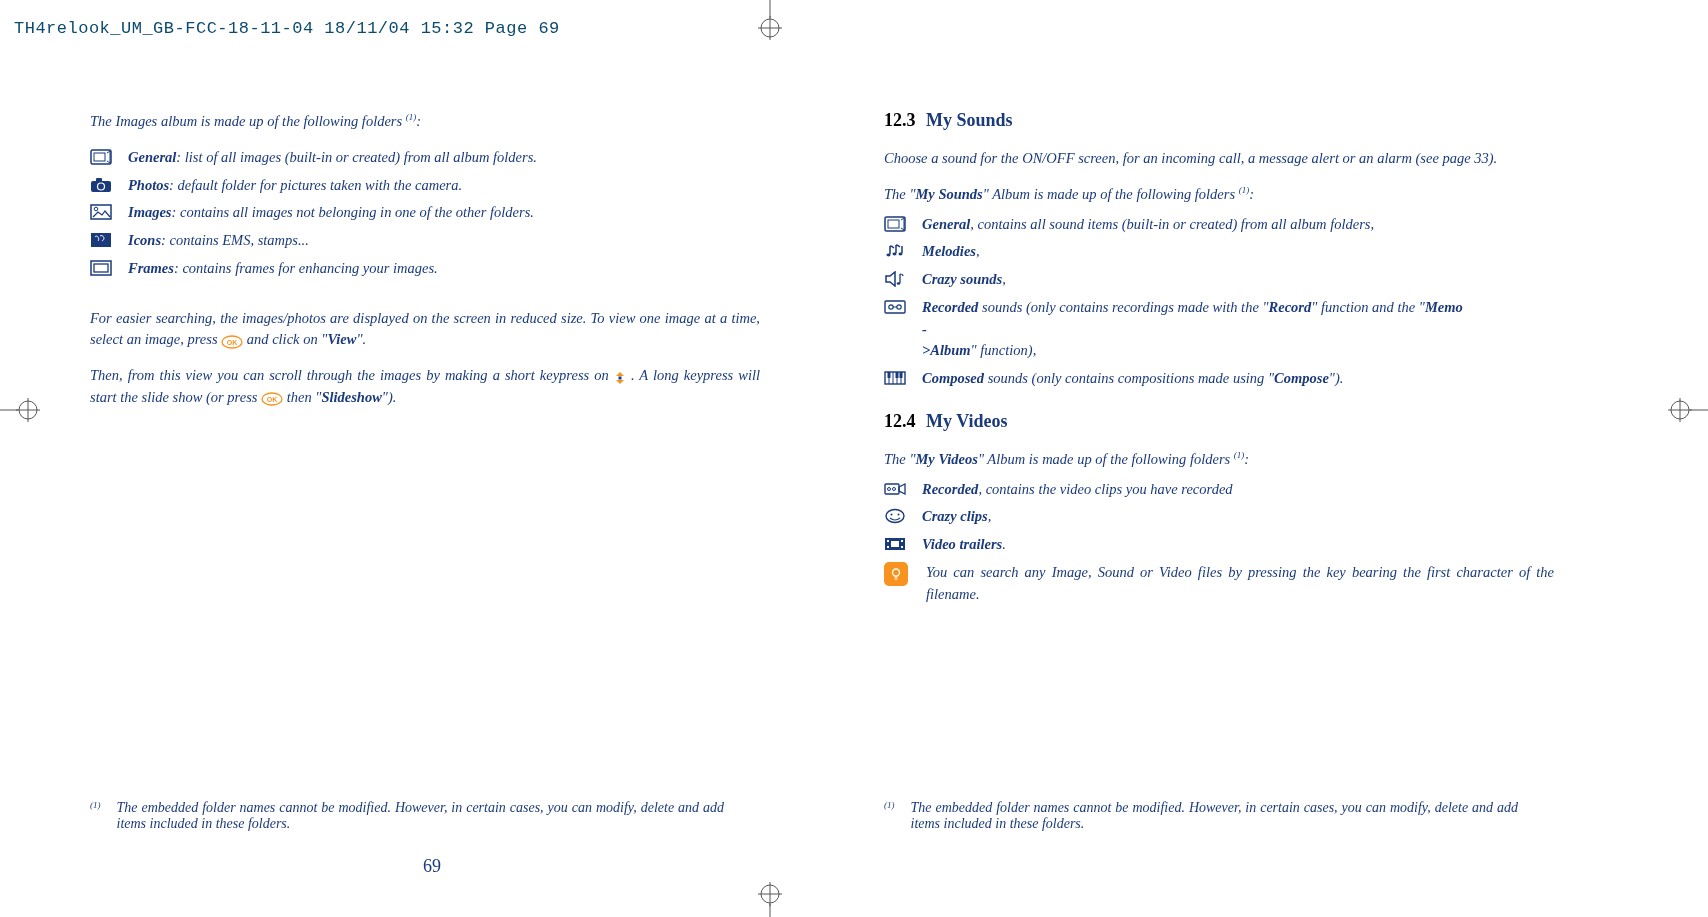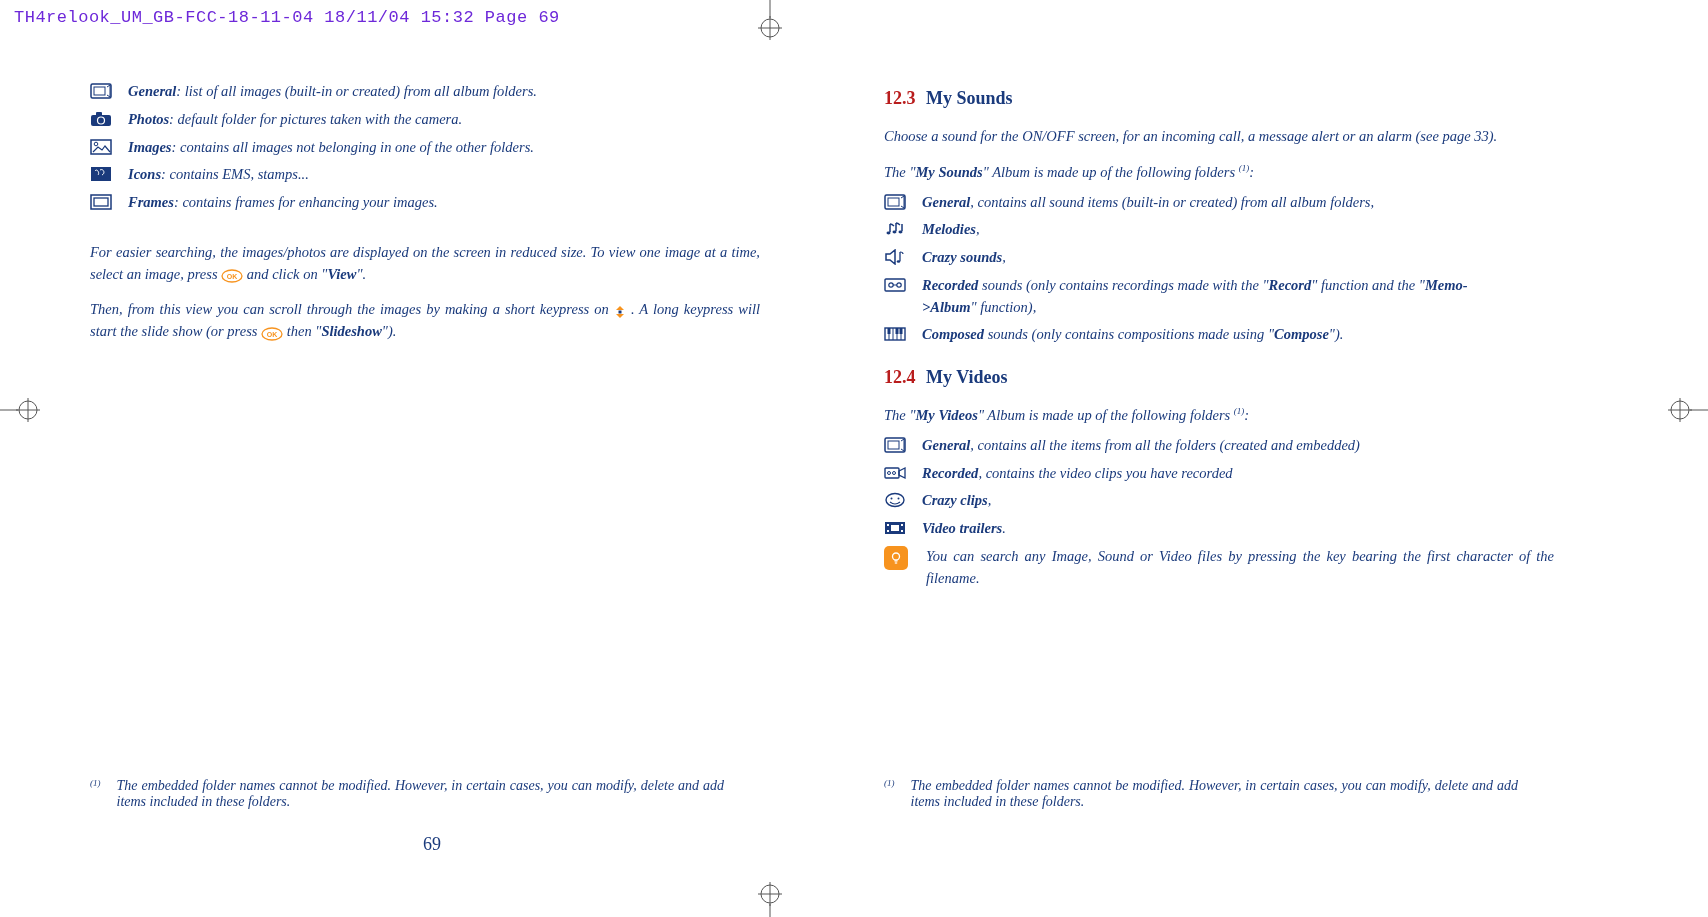--- a/index.html
+++ b/index.html
@@ -11,22 +11,22 @@
     height: 917px;
     position: relative;
     overflow: hidden;
     font-style: italic;
     color: #1a3a7c;
   }
   .header-bar {
     font-family: 'Courier New', monospace;
     font-style: normal;
     font-size: 17px;
-    color: #6d28d9;
-    padding: 8px 14px;
+    color: #0c4a6e;
+    padding: 19px 14px;
     letter-spacing: 0.5px;
   }
   .crop-mark-top {
     position: absolute;
     left: 740px;
     top: 0;
     width: 60px;
     height: 40px;
     text-align: center;
   }
@@ -98,21 +98,21 @@
     display: inline-block;
     vertical-align: middle;
     width: 12px;
     height: 14px;
   }
   .section-head {
     margin: 10px 0 12px 0;
     font-size: 18px;
   }
   .section-num {
-    color: #b91c1c;
+    color: #000000;
     font-weight: bold;
     font-style: normal;
     margin-right: 6px;
   }
   .section-title {
     color: #1a3a7c;
     font-weight: bold;
     font-style: normal;
   }
   .tip-row {
@@ -190,20 +190,23 @@
       <circle cx="12" cy="30" r="9"></circle>
       <line x1="12" y1="18" x2="12" y2="42"></line>
       <line x1="0" y1="30" x2="24" y2="30"></line>
     </svg>
 </div>
 
 <div class="pages">
 
   <div class="page-container">
     <div class="page page-left">
+      <div class="para">
+        <span>The Images album is made up of the following folders </span><span class="sup">(1)</span><span>:</span>
+      </div>
 
       <div class="folder-row">
         <span class="folder-icon"><svg viewBox="0 0 22 16">
               <rect x="1" y="1" width="20" height="14" rx="1.5" fill="none" stroke="#1a3a7c" stroke-width="1.5"></rect>
               <rect x="4" y="4" width="11" height="8" fill="none" stroke="#1a3a7c" stroke-width="1"></rect>
               <path d="M17 4 l3 -2 v12 l-3 -2" fill="none" stroke="#1a3a7c" stroke-width="1"></path>
             </svg></span>
         <span class="folder-text"><span class="bold">General</span><span>: list of all images (built-in or created) from all album folders.</span></span>
       </div>
       <div class="folder-row">
@@ -307,21 +310,21 @@
         <span class="folder-text"><span class="bold">Crazy sounds</span><span>,</span></span>
       </div>
       <div class="folder-row">
         <span class="folder-icon"><svg viewBox="0 0 22 16">
               <rect x="1" y="2" width="20" height="12" rx="1" fill="none" stroke="#1a3a7c" stroke-width="1.4"></rect>
               <circle cx="7" cy="8" r="2.2" fill="none" stroke="#1a3a7c" stroke-width="1.2"></circle>
               <circle cx="15" cy="8" r="2.2" fill="none" stroke="#1a3a7c" stroke-width="1.2"></circle>
               <line x1="9" y1="8" x2="13" y2="8" stroke="#1a3a7c" stroke-width="1"></line>
             </svg></span>
         <span class="folder-text recorded-text" style="text-align:justify;">
-          <span style="display:flex; ">
+          <span style="display:flex; flex-direction:column;">
             <span>
               <span class="bold">Recorded</span><span> sounds (only contains recordings made with the "</span><span class="bold">Record</span><span>" function and the "</span><span class="bold">Memo</span>
             </span>
             <span class="bold">-</span>
           </span>
           <span class="bold">&gt;Album</span><span>" function),</span>
         </span>
       </div>
       <div class="folder-row">
         <span class="folder-icon"><svg viewBox="0 0 22 16">
@@ -338,28 +341,20 @@
       </div>
 
       <div class="section-head" style="margin-top:18px;">
         <span class="section-num">12.4</span>
         <span class="section-title">My Videos</span>
       </div>
       <div class="para" style="margin-bottom:8px;">
         <span>The "</span><span class="bold">My Videos</span><span>" Album is made up of the following folders </span><span class="sup">(1)</span><span>:</span>
       </div>
 
-      <div class="folder-row">
-        <span class="folder-icon"><svg viewBox="0 0 22 16">
-              <rect x="1" y="1" width="20" height="14" rx="1.5" fill="none" stroke="#1a3a7c" stroke-width="1.5"></rect>
-              <rect x="4" y="4" width="11" height="8" fill="none" stroke="#1a3a7c" stroke-width="1"></rect>
-              <path d="M17 4 l3 -2 v12 l-3 -2" fill="none" stroke="#1a3a7c" stroke-width="1"></path>
-            </svg></span>
-        <span class="folder-text"><span class="bold">General</span><span>, contains all the items from all the folders (created and embedded)</span></span>
-      </div>
       <div class="folder-row">
         <span class="folder-icon"><svg viewBox="0 0 22 16">
               <rect x="1" y="3" width="14" height="10" rx="1" fill="none" stroke="#1a3a7c" stroke-width="1.4"></rect>
               <path d="M15 6 l6 -3 v10 l-6 -3 z" fill="none" stroke="#1a3a7c" stroke-width="1.3"></path>
               <circle cx="5" cy="8" r="1.5" fill="none" stroke="#1a3a7c"></circle>
               <circle cx="10" cy="8" r="1.5" fill="none" stroke="#1a3a7c"></circle>
             </svg></span>
         <span class="folder-text"><span class="bold">Recorded</span><span>, contains the video clips you have recorded</span></span>
       </div>
       <div class="folder-row">

